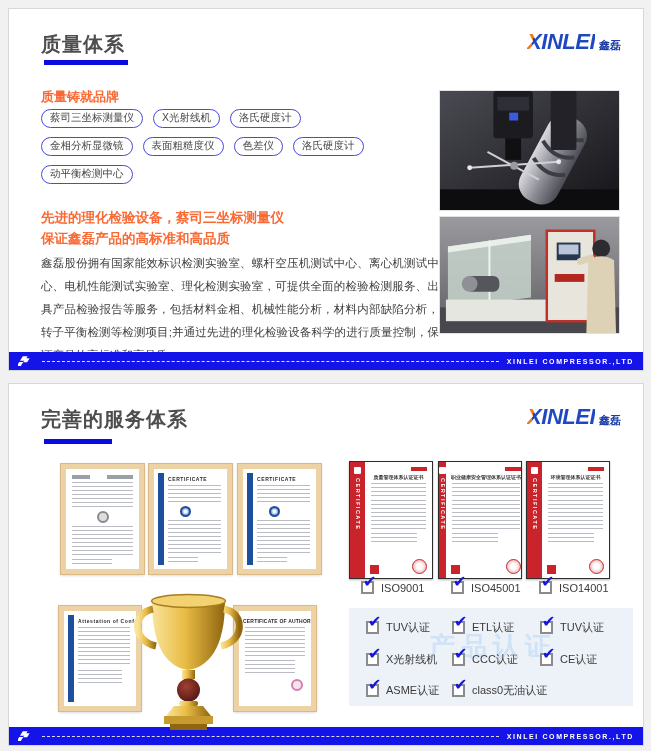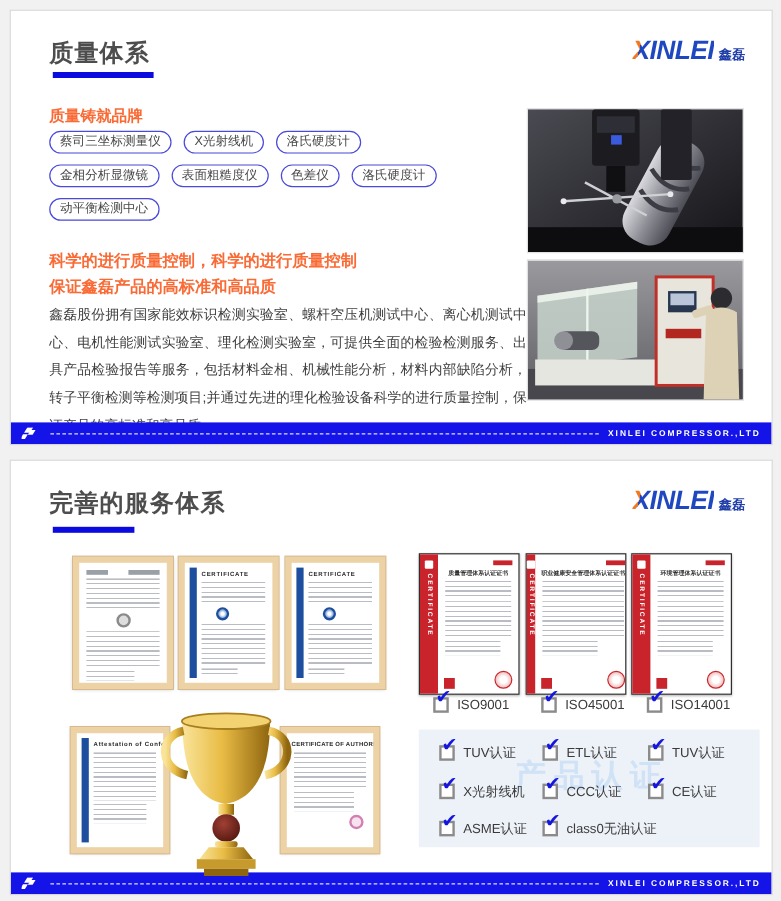--- a/index.html
+++ b/index.html
@@ -104,21 +104,21 @@
       <span class="tag">X光射线机</span>
       <span class="tag">洛氏硬度计</span>
       <span class="tag">金相分析显微镜</span>
       <span class="tag">表面粗糙度仪</span>
       <span class="tag">色差仪</span>
       <span class="tag">洛氏硬度计</span>
       <span class="tag">动平衡检测中心</span>
     </div>
 
     <div class="orange-head">
-      <div>科学的进行质量控制，科学的进行质量控制</div>
+      <div>先进的理化检验设备，蔡司三坐标测量仪</div>
       <div>保证鑫磊产品的高标准和高品质</div>
     </div>
 
     <div class="para">鑫磊股份拥有国家能效标识检测实验室、螺杆空压机测试中心、离心机测试中心、电机性能测试实验室、理化检测实验室，可提供全面的检验检测服务、出具产品检验报告等服务，包括材料金相、机械性能分析，材料内部缺陷分析，转子平衡检测等检测项目;并通过先进的理化检验设备科学的进行质量控制，保证产品的高标准和高品质。</div>
 
     <div class="photo" id="photo1">
       <svg viewBox="0 0 181 121" preserveAspectRatio="none">
         <defs>
           <linearGradient id="pg1" x1="0" y1="0" x2="1" y2="1">
             <stop offset="0" stop-color="#4a4a52"></stop>

